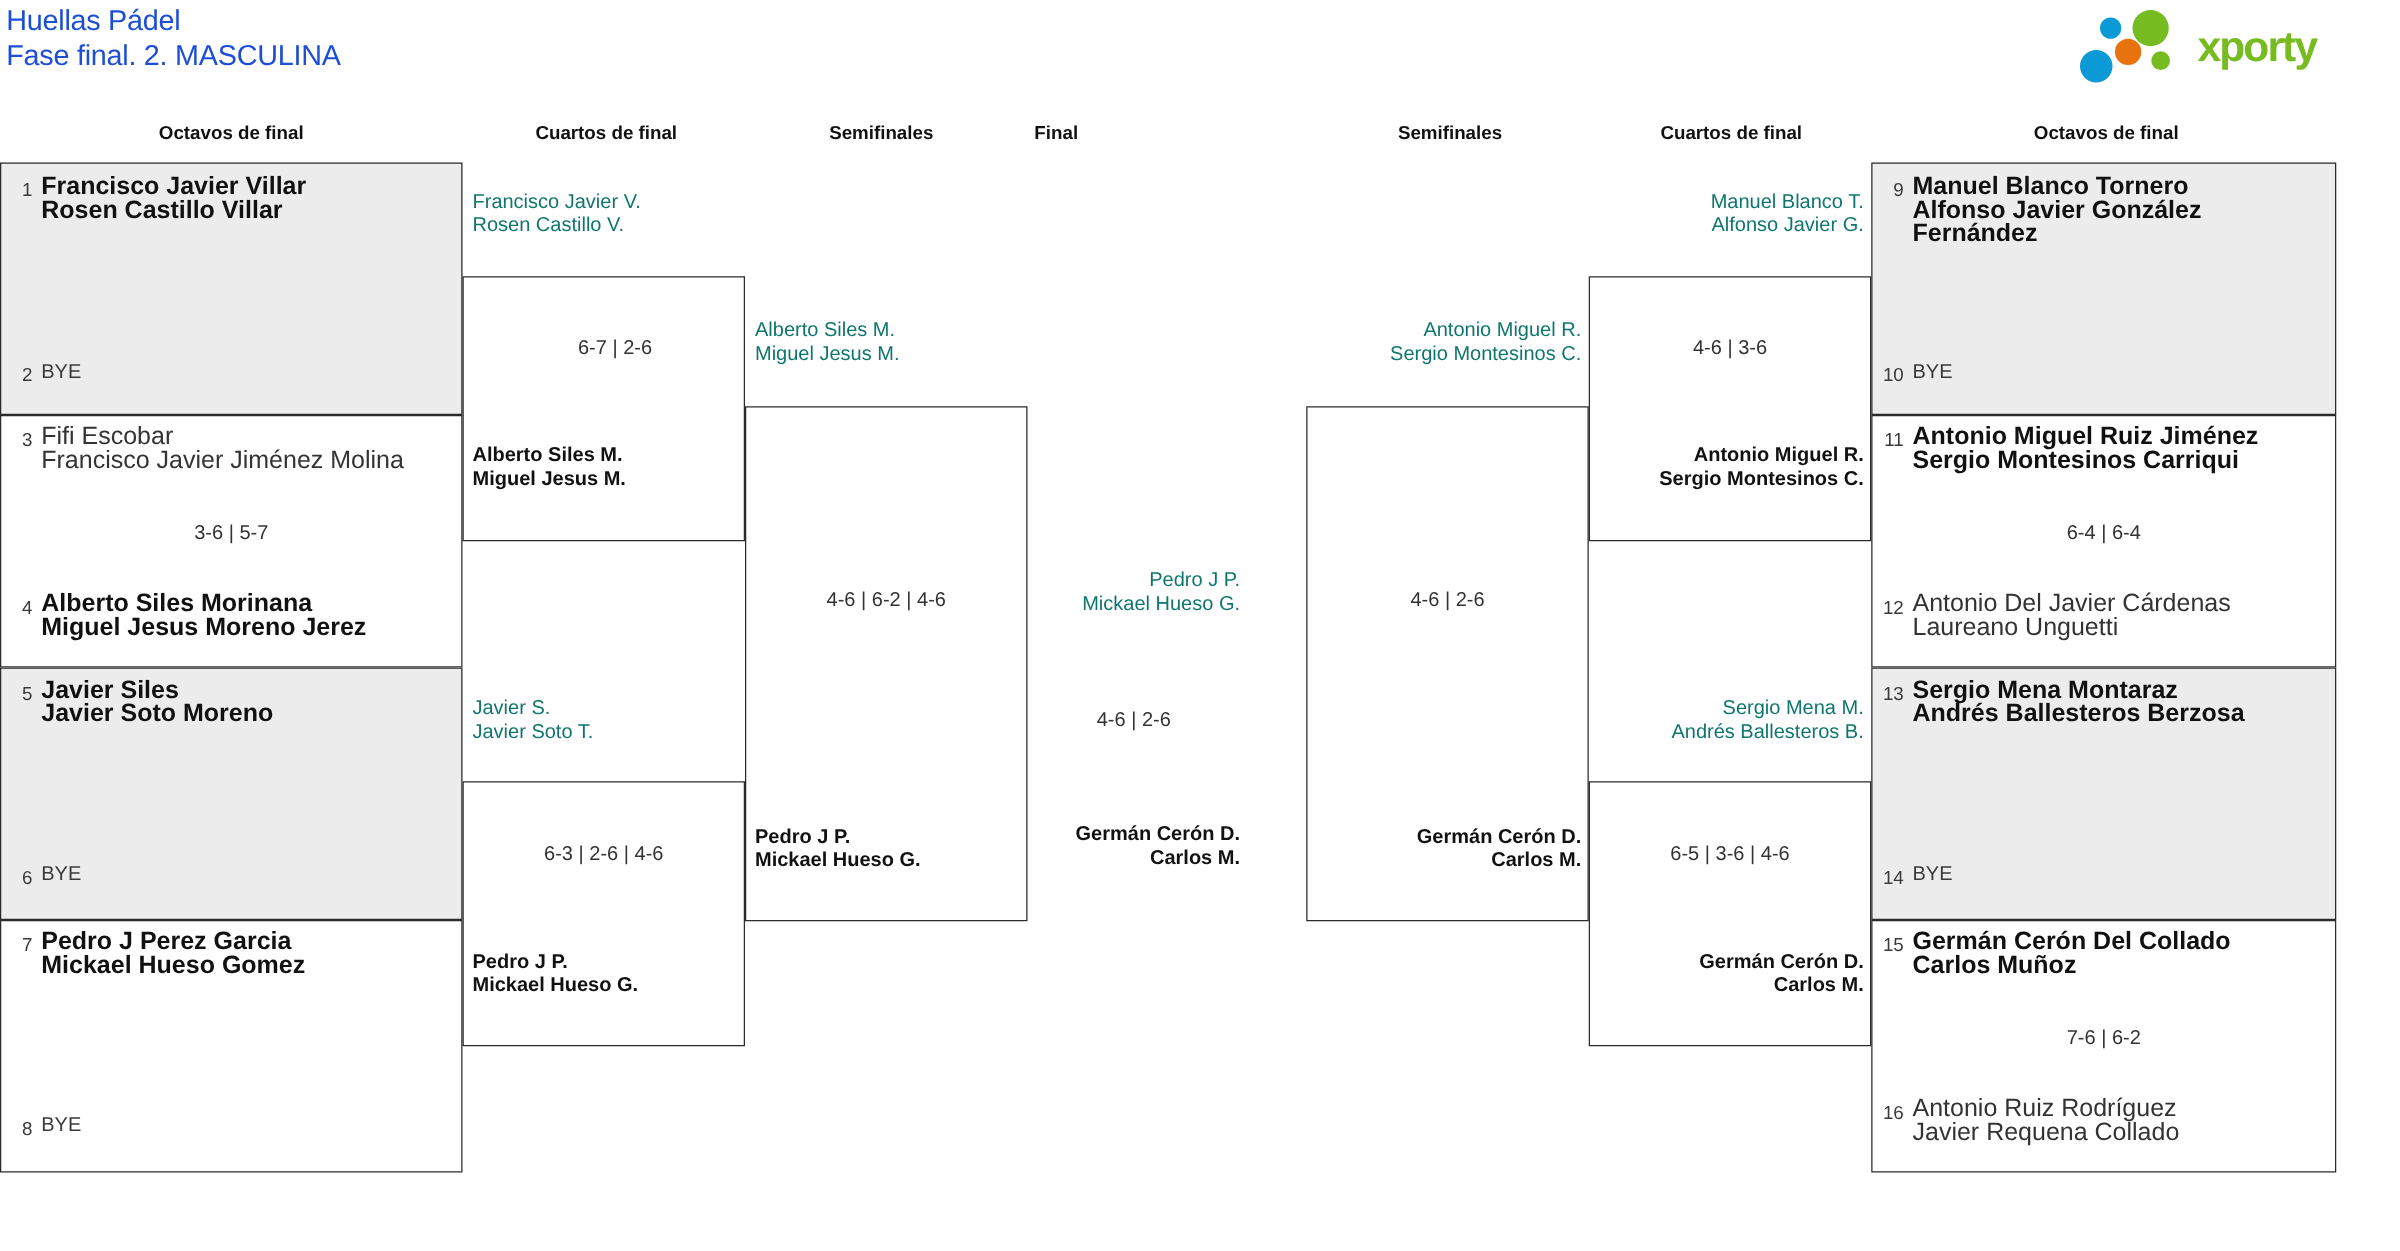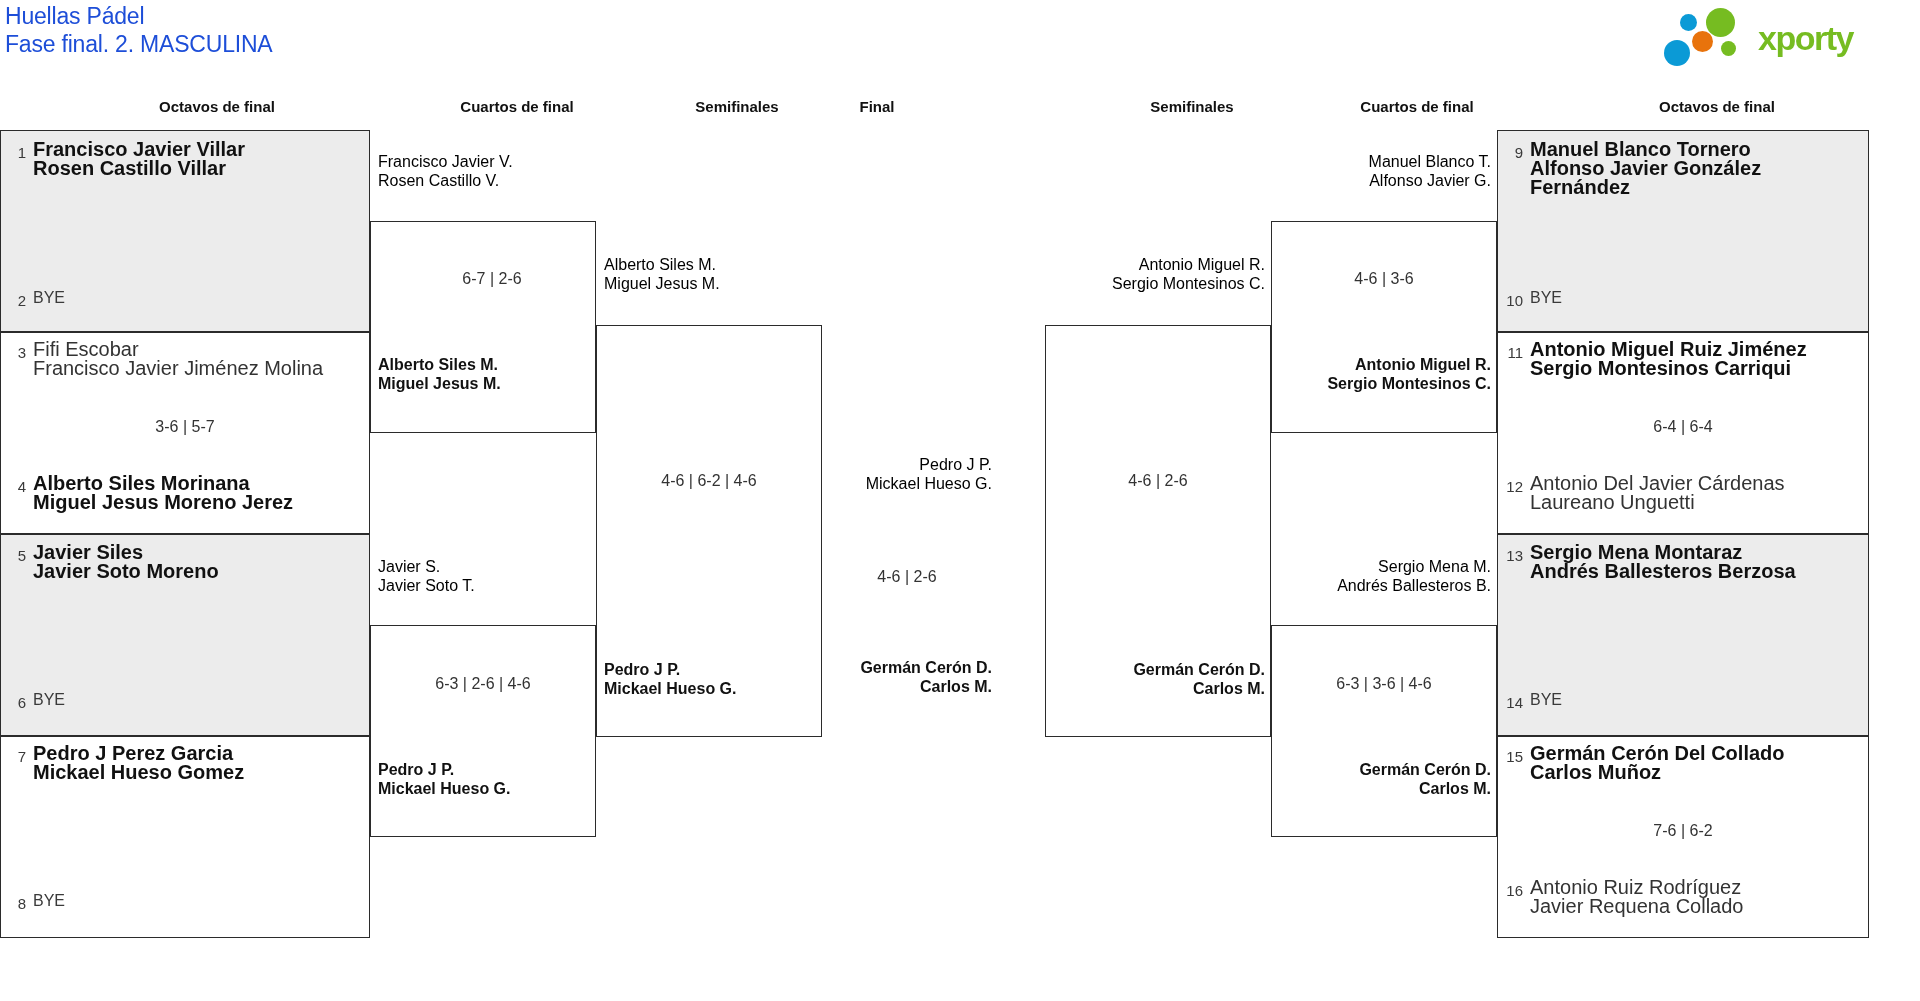--- a/index.html
+++ b/index.html
@@ -17,38 +17,38 @@
   .title-line { font-size: 23px; font-weight: normal; line-height: 1.23; color: #1d4ed8; letter-spacing: -0.2px; }
 
   .logo { position: absolute; right: 8px; top: 6px; width: 250px; height: 62px; }
   .logo-word { position: absolute; left: 96px; top: 4px; font-size: 34px; font-weight: bold;
                color: #76bc21; letter-spacing: -1.5px; line-height: 56px; }
   .dot { position: absolute; border-radius: 50%; }
 
   
   .round-head {
     position: absolute; font-size: 15px; font-weight: bold; color: #111;
-    text-align: center; top: 98px; margin-left: 32px;
+    text-align: center; top: 98px;
   }
 
   
   .frame { position: absolute; border: 1px solid #2b2b2b; background: transparent; }
   .frame.shaded { background: #ececec; }
 
   
   .seedrow { position: absolute; display: flex; align-items: flex-start; }
   .seed-num { font-size: 15px; color: #3a3a3a; width: 22px; text-align: right;
               flex: 0 0 22px; line-height: 19px; padding-top: 3px; }
   .seed-names { font-size: 20px; line-height: 19px; padding-left: 7px; }
   .seed-names.win { font-weight: bold; color: #111; }
   .seed-names.lose { font-weight: normal; color: #333; }
   .bye { font-size: 16px; color: #3a3a3a; padding-left: 7px; line-height: 19px; }
 
   
-  .plabel { position: absolute; font-size: 16px; line-height: 19px; color: #000000; }
+  .plabel { position: absolute; font-size: 16px; line-height: 19px; color: #0f766e; }
   .plabel.win { font-weight: bold; color: #111; }
   .plabel.right { text-align: right; }
 
   
   .score { position: absolute; font-size: 16px; color: #333; text-align: center; }
 </style>
 </head>
 <body>
 <div id="root">
 
@@ -193,21 +193,21 @@
 <div class="plabel win right" style="left:1071px; top:355px; width:420px;">
   <span>Antonio Miguel R.</span><br>
   <span>Sergio Montesinos C.</span>
 </div>
 
 <div class="frame" style="left:1271px; top:625px; width:226px; height:212px;"></div>
 <div class="plabel lose right" style="left:1071px; top:557px; width:420px;">
   <span>Sergio Mena M.</span><br>
   <span>Andrés Ballesteros B.</span>
 </div>
-<div class="score" style="left:1271px; top:675px; width:226px;">6-3 | 3-6 | 4-6</div>
+<div class="score" style="left:1271px; top:675px; width:226px;">6-5 | 3-6 | 4-6</div>
 <div class="plabel win right" style="left:1071px; top:760px; width:420px;">
   <span>Germán Cerón D.</span><br>
   <span>Carlos M.</span>
 </div>
 
 <div class="frame shaded" style="left:1497px; top:130px; width:372px; height:202px;"></div>
 <div class="seedrow" style="left:1501px; top:140px; width:362px;">
   <span class="seed-num">9</span>
   <span class="seed-names win">
     <span>Manuel Blanco Tornero</span><br>

